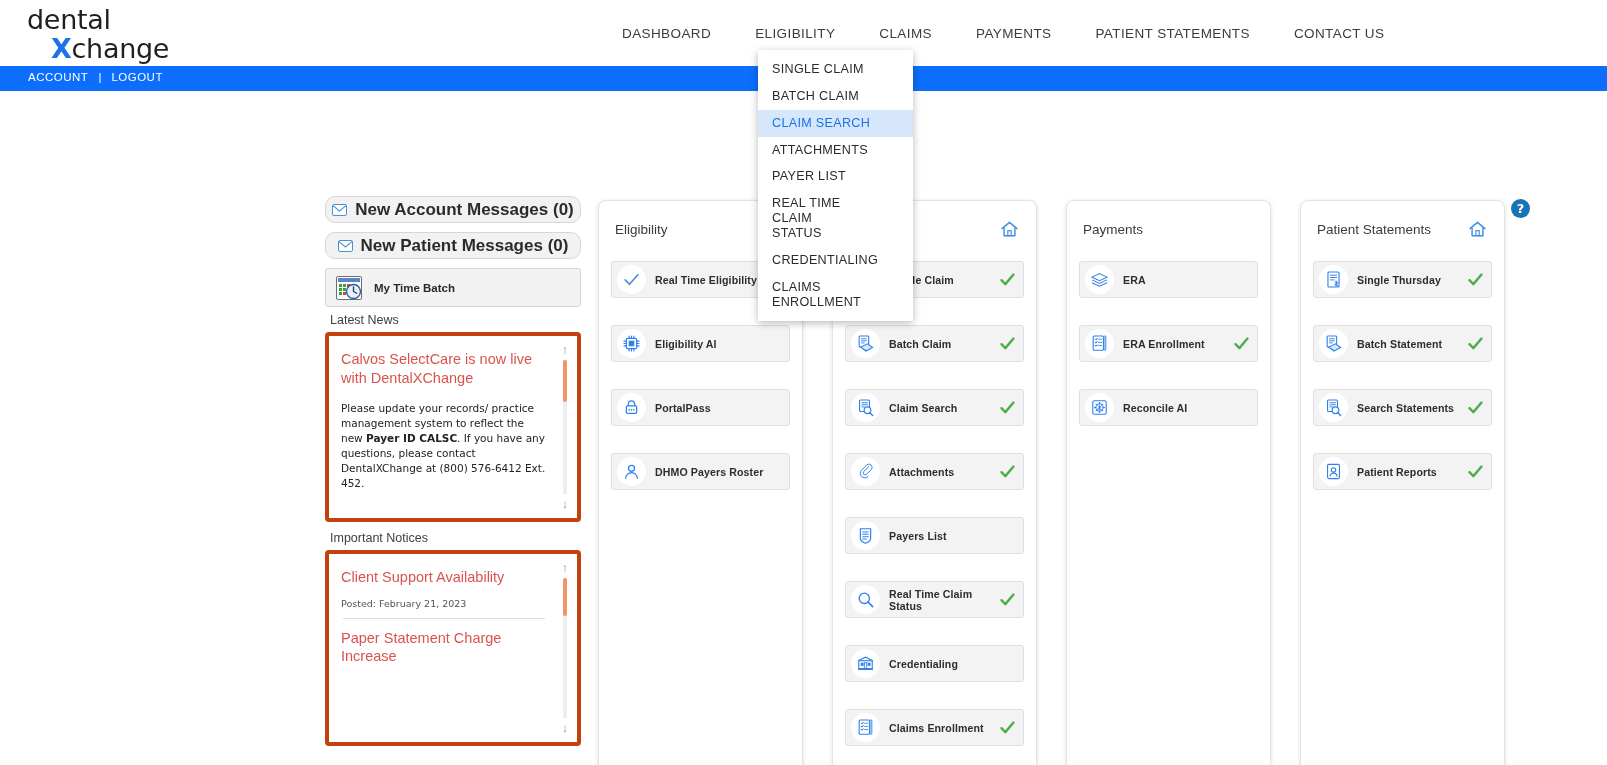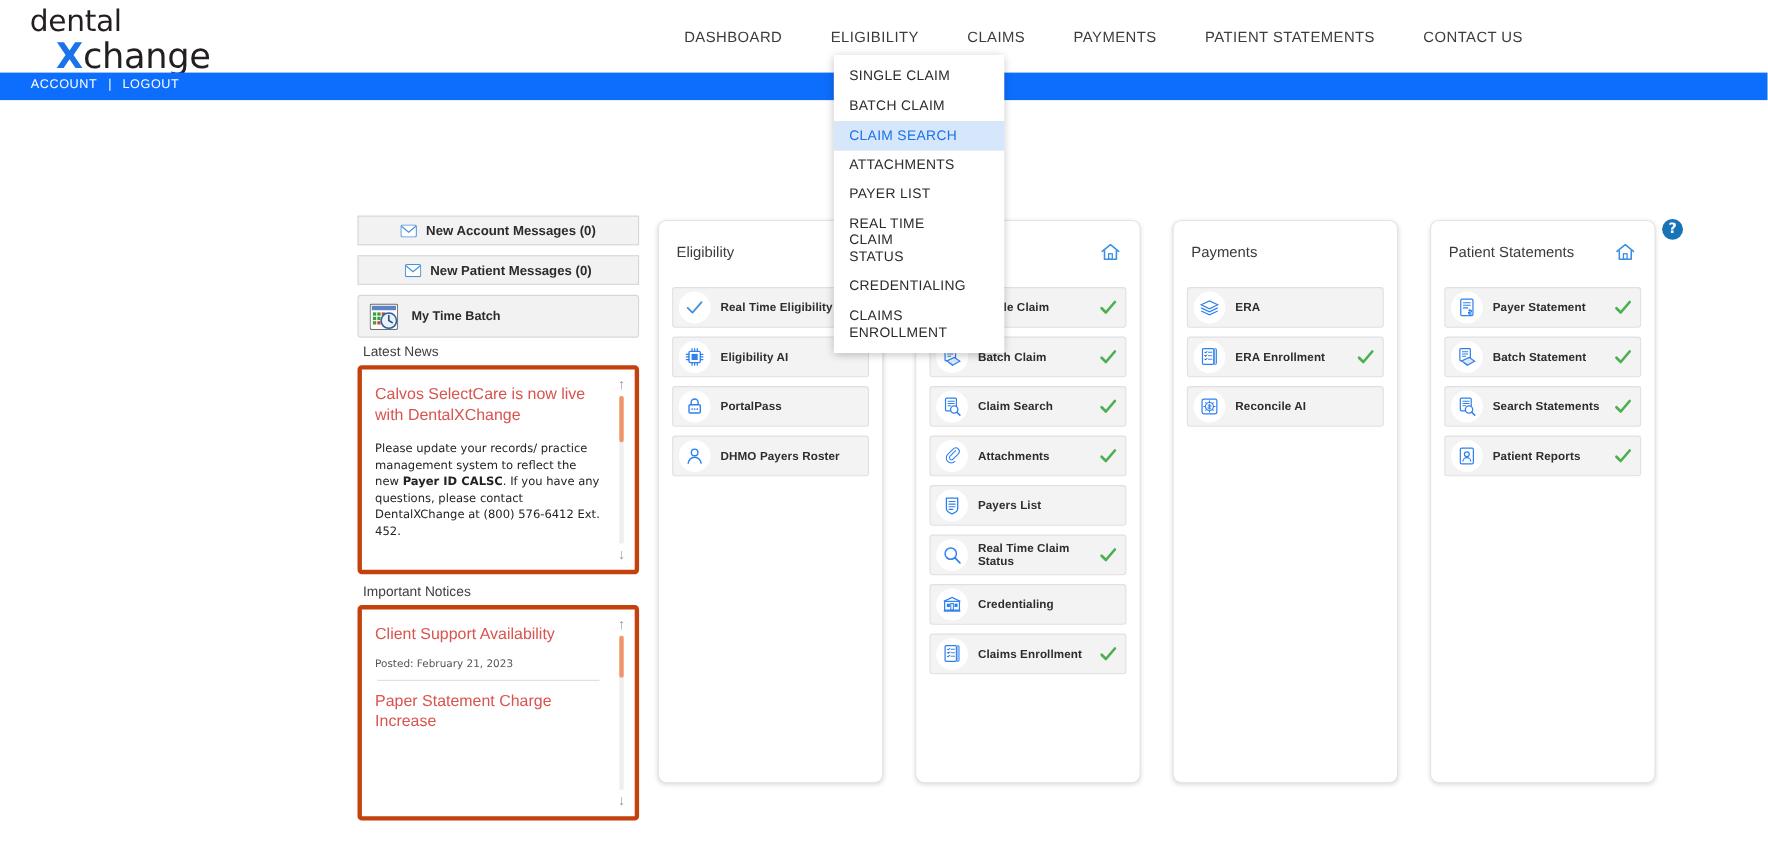--- a/index.html
+++ b/index.html
@@ -15,21 +15,21 @@
   .header {
     position: absolute; top: 0; left: 0; width: 1607px; height: 68px;
     background: #fff;
   }
   .logo { position: absolute; left: 27px; top: 6px; line-height: 1; }
   .logo .l1 {
     font-size: 27px; font-weight: 400; color: #231f20; letter-spacing: -0.3px;
     font-family: "DejaVu Sans", sans-serif;
   }
   .logo .l2 {
-    font-size: 32px; font-weight: 400; color: #231f20; letter-spacing: -0.3px;
+    font-size: 27px; font-weight: 400; color: #231f20; letter-spacing: -0.3px;
     margin-left: 24px; display: block; margin-top: 2px;
     font-family: "DejaVu Sans", sans-serif;
   }
   .logo .x { color: #1a73e8; font-weight: 700; }
 
   .mainnav {
     position: absolute; left: 600px; top: 26px;
     display: flex; gap: 0px; align-items: center;
   }
   .mainnav .navitem {
@@ -64,22 +64,22 @@
   .dropdown .ditem {
     font-size: 12.6px; color: #2b2b2b; letter-spacing: 0.3px;
     padding: 6px 14px; cursor: pointer; line-height: 1.18;
   }
   .dropdown .ditem.sel { background: #d6e6fb; color: #1a73e8; }
 
   
   .leftcol { position: absolute; left: 325px; top: 196px; width: 258px; }
   .btnbox {
     width: 256px; height: 27px; border: 1px solid #d6d6d6; background: #f2f2f2;
-    border-radius: 0; display: flex; align-items: center; justify-content: center;
-    gap: 8px; font-size: 12px; color: #2b2b2b; font-weight: bold; cursor: pointer;
+    border-radius: 10px; display: flex; align-items: center; justify-content: center;
+    gap: 8px; font-size: 17px; color: #2b2b2b; font-weight: bold; cursor: pointer;
     margin-bottom: 9px;
   }
   .timeclock {
     width: 256px; height: 39px; border: 1px solid #d6d6d6; background: #f2f2f2;
     border-radius: 3px; display: flex; align-items: center; gap: 12px;
     padding-left: 10px; font-size: 11.5px; color: #2b2b2b; font-weight: bold;
     cursor: pointer; margin-top: 5px;
   }
   .sectitle {
     font-size: 12.5px; color: #404040; margin: 6px 0 5px 5px;
@@ -121,21 +121,21 @@
     padding: 16px 12px 14px 12px; position: relative;
   }
   .card .chead {
     display: flex; align-items: center; justify-content: space-between;
     padding: 2px 4px 0 4px; margin-bottom: 22px; height: 22px;
   }
   .card .ctitle { font-size: 13.5px; color: #3b3b3b; }
   .row {
     height: 37px; border: 1px solid #e0e0e0; background: #f3f3f3;
     border-radius: 3px; display: flex; align-items: center;
-    margin-bottom: 8px; padding: 0 8px 0 5px; cursor: pointer; justify-content: space-between;
+    margin-bottom: 27px; padding: 0 8px 0 5px; cursor: pointer; justify-content: space-between;
   }
   .row .ricon {
     width: 29px; height: 29px; border-radius: 50%; background: #fff;
     display: flex; align-items: center; justify-content: center; flex: 0 0 29px;
   }
   .row .rlabel {
     flex: 1; font-size: 10.6px; font-weight: bold; color: #2d2d2d;
     margin-left: 9px; letter-spacing: .1px;
   }
   .row .rcheck { width: 16px; text-align: center; }
@@ -541,21 +541,21 @@
         <div class="row">
           <span class="ricon">
             <svg width="19" height="19" viewBox="0 0 24 24">
               <rect x="5" y="2.5" width="14" height="19" rx="1.3" fill="#fff" stroke="#2f80ed" stroke-width="1.4"></rect>
         <g stroke="#2f80ed" stroke-width="1.2" stroke-linecap="round">
                 <path d="M8 6.5h8M8 9.5h8M8 12.5h5"></path>
               </g>
         <path d="M15.5 14v6M14 15.2h2.4a1.1 1.1 0 0 1 0 2.2h-1.6a1.1 1.1 0 0 0 0 2.2h2.4" fill="none" stroke="#2f80ed" stroke-width="1.2" stroke-linecap="round"></path>
             </svg>
           </span>
-          <span class="rlabel">Payer Statement</span>
+          <span class="rlabel">Single Thursday</span>
           <span class="rcheck">
             <svg width="17" height="17" viewBox="0 0 24 24">
               <path d="M3.5 13 L9 18.5 L20.5 5" fill="none" stroke="#4caf50" stroke-width="3.4" stroke-linecap="round" stroke-linejoin="round"></path>
             </svg>
           </span>
         </div>
         <div class="row">
           <span class="ricon">
             <svg width="19" height="19" viewBox="0 0 24 24">
               <rect x="4" y="2.5" width="12" height="14" rx="1" fill="#fff" stroke="#2f80ed" stroke-width="1.4"></rect>

